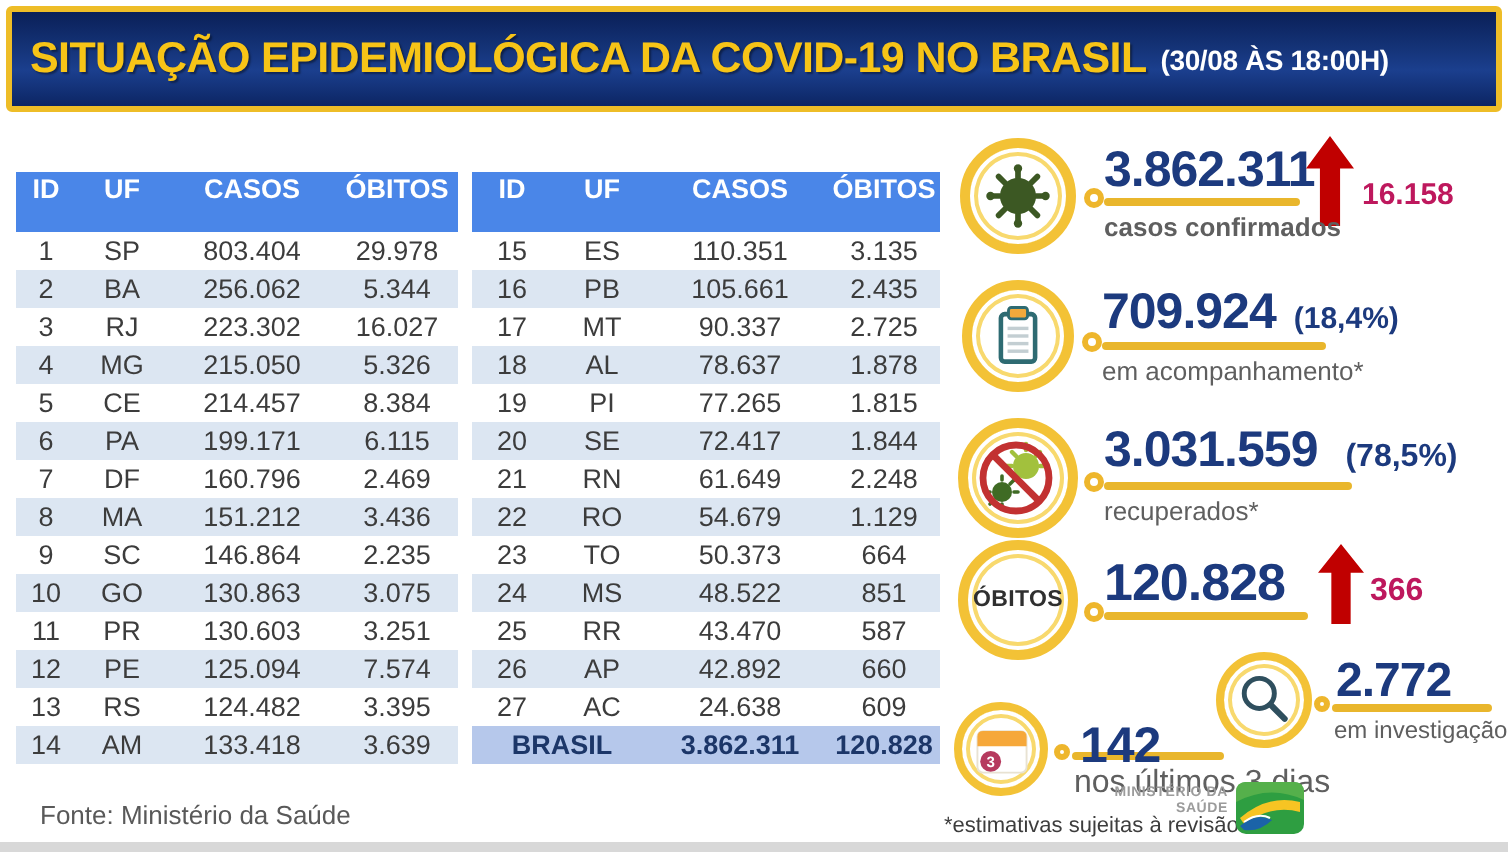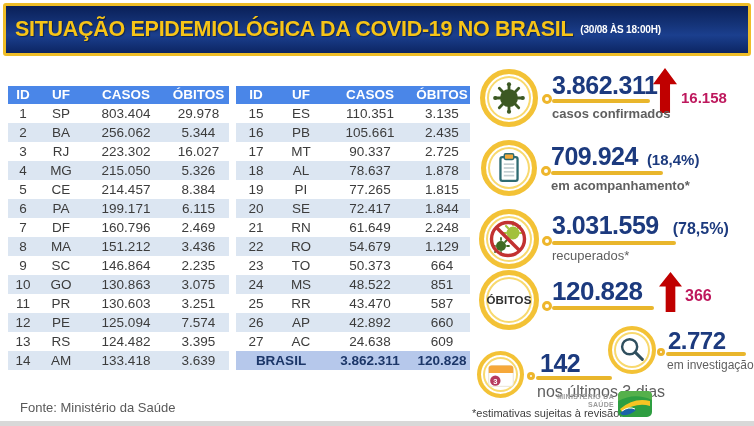--- a/index.html
+++ b/index.html
@@ -7,30 +7,30 @@
   .canvas { position:relative; width:754px; height:426px; background:#ffffff; overflow:hidden; }
 
   
   .header {
     position:absolute; left:3px; top:3px; width:748px; height:53px;
     background:linear-gradient(180deg,#0a2058 0%, #153479 40%, #1b3f8e 62%, #0c2563 100%);
     border:3px solid #eebd27; border-radius:3px;
     display:flex; align-items:center; padding-left:9px; white-space:nowrap;
   }
   .header .title { color:#f7c417; font-size:21.5px; font-weight:800; letter-spacing:-0.3px; text-shadow:1px 1px 1px #00000066; }
-  .header .datetime { color:#ffffff; font-size:10px; font-weight:700; margin-left:7px; letter-spacing:-0.2px; }
+  .header .datetime { color:#ffffff; font-size:14px; font-weight:700; margin-left:7px; letter-spacing:-0.2px; }
 
   
   .tbl { position:absolute; top:86px; font-size:13.5px; color:#3c3c3c; }
   .tbl-left { left:8px; width:221px; }
   .tbl-right { left:236px; width:234px; }
   .trow { display:grid; height:19px; line-height:19px; text-align:center; }
   .tbl-left .trow { grid-template-columns:30px 46px 84px 61px; }
   .tbl-right .trow { grid-template-columns:40px 50px 88px 56px; }
-  .trow.thead { background:#4a86e8; color:#ffffff; font-weight:700; height:18px; line-height:18px; font-size:13.5px; }
+  .trow.thead { background:#4a86e8; color:#ffffff; font-weight:700; height:30px; line-height:18px; font-size:13.5px; }
   .trow.stripe { background:#dce6f2; }
   .tbl-right .trow.total { grid-template-columns:90px 88px 56px; background:#b6c8eb; color:#1c3668; font-weight:700; }
 
   
   .ring {
     position:absolute; border:5px solid #f3c236; border-radius:50%; background:#fff;
     box-shadow: inset 0 0 0 2px #ffffff, inset 0 0 0 4px #f8d96e;
     display:flex; align-items:center; justify-content:center;
   }
   .conn { position:absolute; width:10px; height:10px; border:3px solid #eeb62c; border-radius:50%; background:#fff; }
@@ -281,21 +281,21 @@
         <line x1="14.5" y1="16" x2="25.5" y2="16"></line>
           <line x1="14.5" y1="20" x2="25.5" y2="20"></line>
         <line x1="14.5" y1="24" x2="25.5" y2="24"></line>
           <line x1="14.5" y1="28" x2="25.5" y2="28"></line>
       </g>
     </svg>
   </div>
   <div class="conn" style="left:541px; top:166px;"></div>
   <div class="uline" style="left:551px; top:171px; width:112px;"></div>
   <div class="bignum" style="left:551px; top:142px;"><span>709.924</span><span class="pct">(18,4%)</span></div>
-  <div class="slabel" style="left:551px; top:178px;font-weight:bold;">em acompanhamento*</div>
+  <div class="slabel" style="left:551px; top:178px;">em acompanhamento*</div>
 
   <div class="ring" style="left:479px; top:209px; width:60px; height:60px;">
     <svg width="44" height="44" viewBox="0 0 44 44">
       <g stroke="#a2c13d" stroke-width="2.2" stroke-linecap="round">
         <line x1="26" y1="8" x2="26" y2="5"></line>
           <line x1="33" y1="16" x2="36" y2="16"></line>
         <line x1="31" y1="11" x2="33" y2="9"></line>
           <line x1="21" y1="11" x2="19" y2="9"></line>
         <line x1="19" y1="16" x2="16" y2="16"></line>
       </g>
@@ -341,21 +341,21 @@
   <div class="ring" style="left:477px; top:351px; width:47px; height:47px; border-width:4px;">
     <svg width="34" height="34" viewBox="0 0 36 36">
       <rect x="5" y="8" width="26" height="22" rx="3" fill="#ffffff" stroke="#e8e2d2" stroke-width="1"></rect>
       <path d="M5 11 Q5 8 8 8 L28 8 Q31 8 31 11 L31 16 L5 16 Z" fill="#f6a83a"></path>
       <circle cx="12" cy="24" r="5.5" fill="#b63a5e"></circle>
       <text x="12" y="27" font-size="8" font-weight="bold" fill="#ffffff" text-anchor="middle">3</text>
     </svg>
   </div>
   <div class="conn" style="left:527px; top:372px; width:8px; height:8px;"></div>
   <div class="uline" style="left:536px; top:376px; width:76px; height:3.5px;"></div>
-  <div class="bignum" style="left:540px; top:349px;text-align:right;">142</div>
+  <div class="bignum" style="left:540px; top:359px;text-align:right;">142</div>
   <div class="slabel" style="left:537px; top:383px; font-size:16px;">nos últimos 3 dias</div>
 
   <div class="fonte">Fonte: Ministério da Saúde</div>
   <div class="disclaimer">*estimativas sujeitas à revisão.</div>
   <div class="ministry">
     <div>MINISTÉRIO DA</div>
     <div>SAÚDE</div>
   </div>
   <div class="flaglogo">
     <svg width="34" height="28" viewBox="0 0 34 28">

